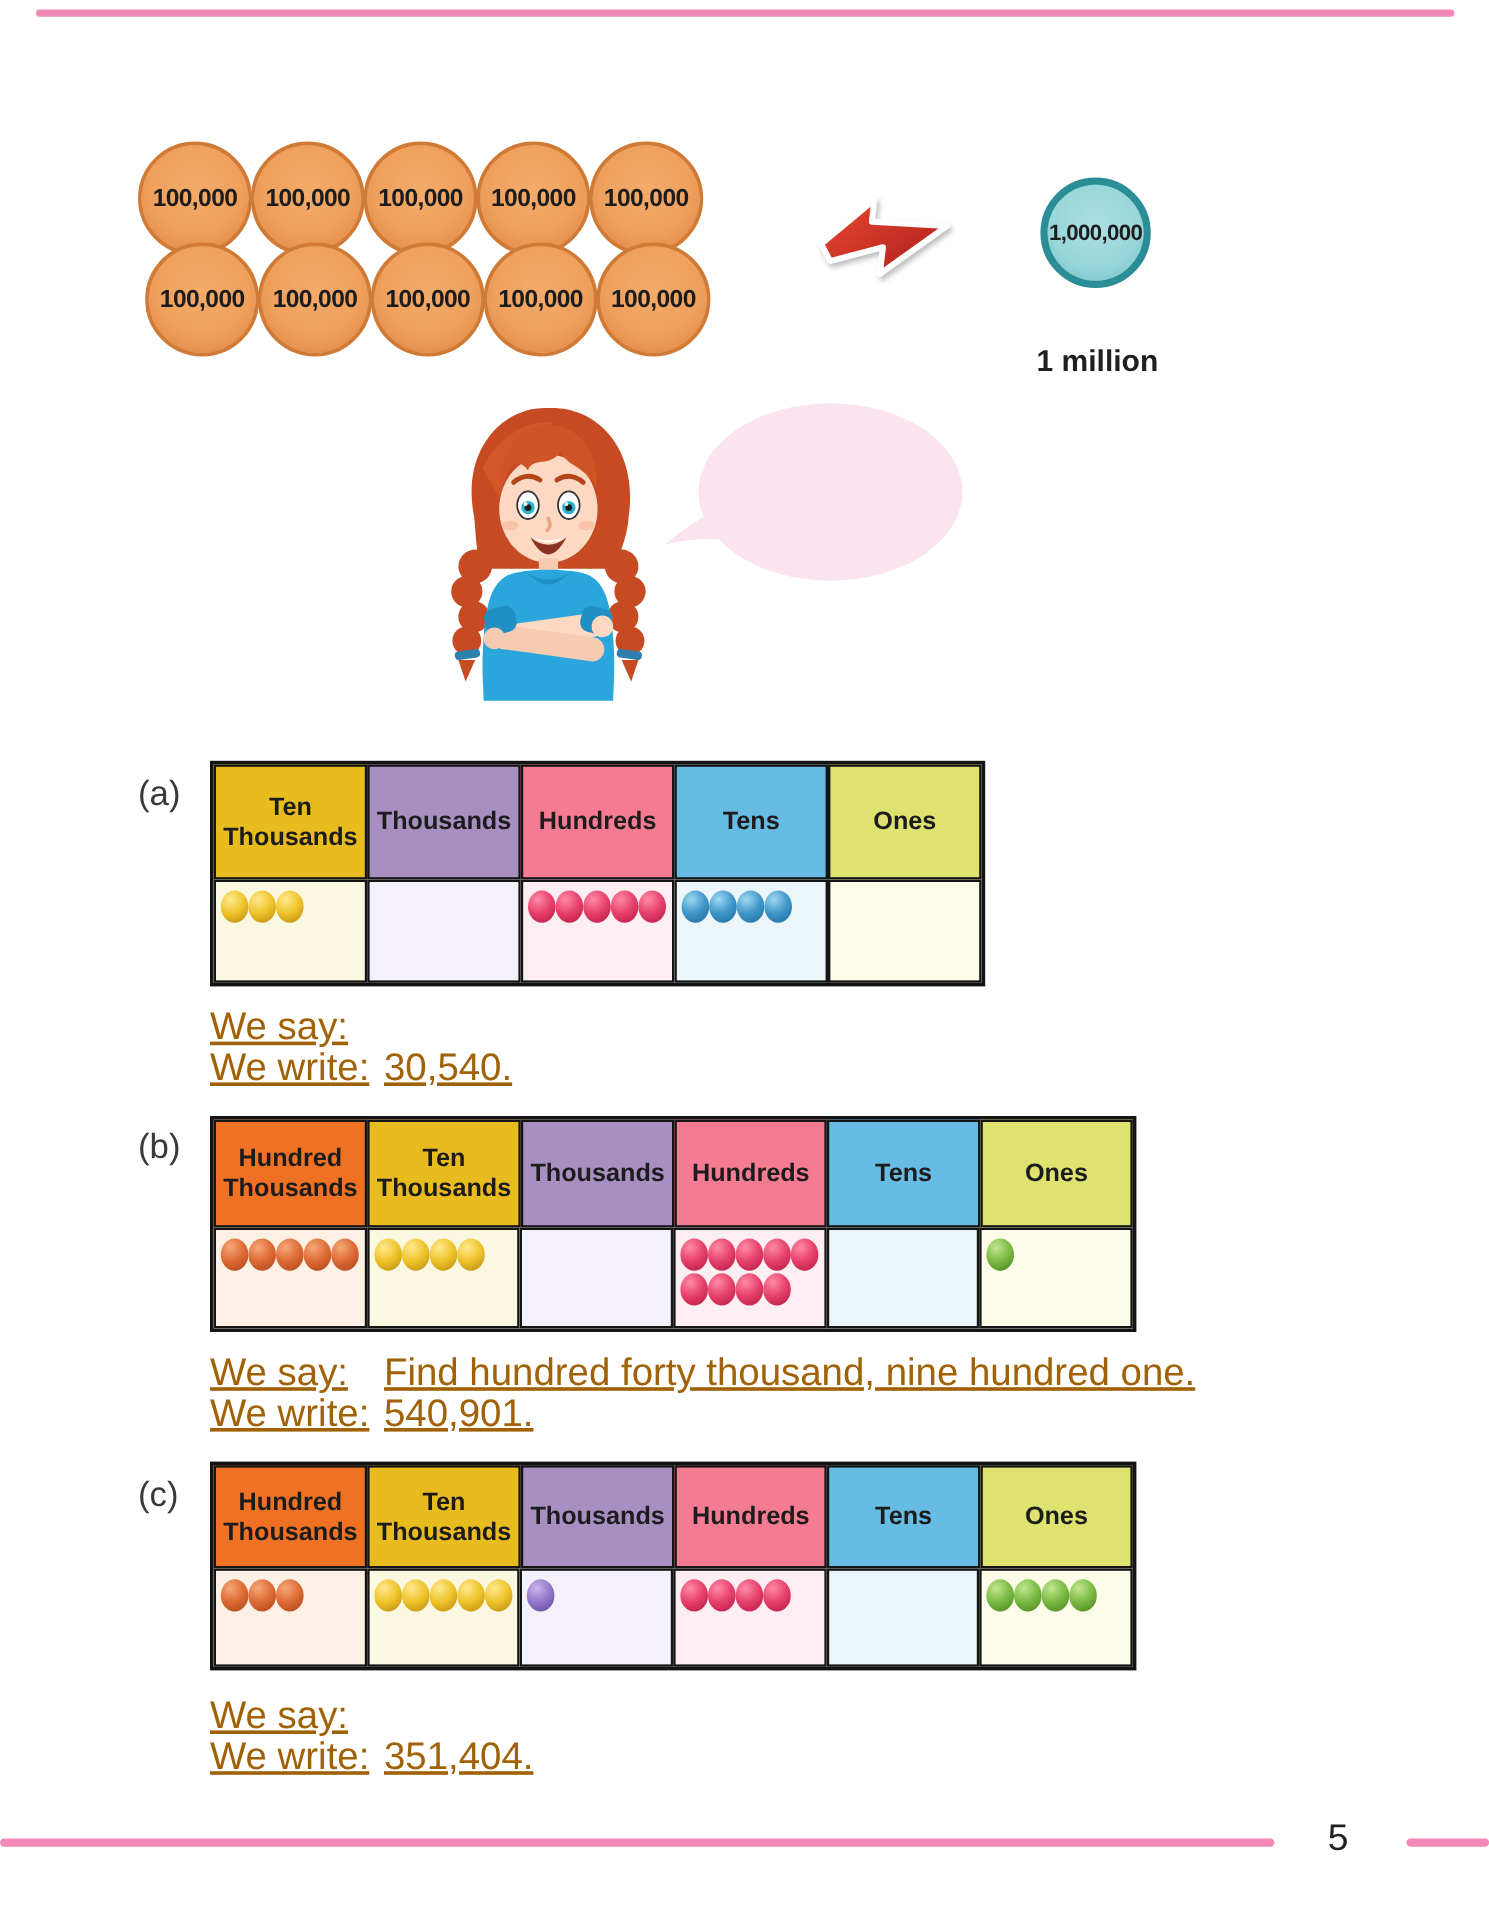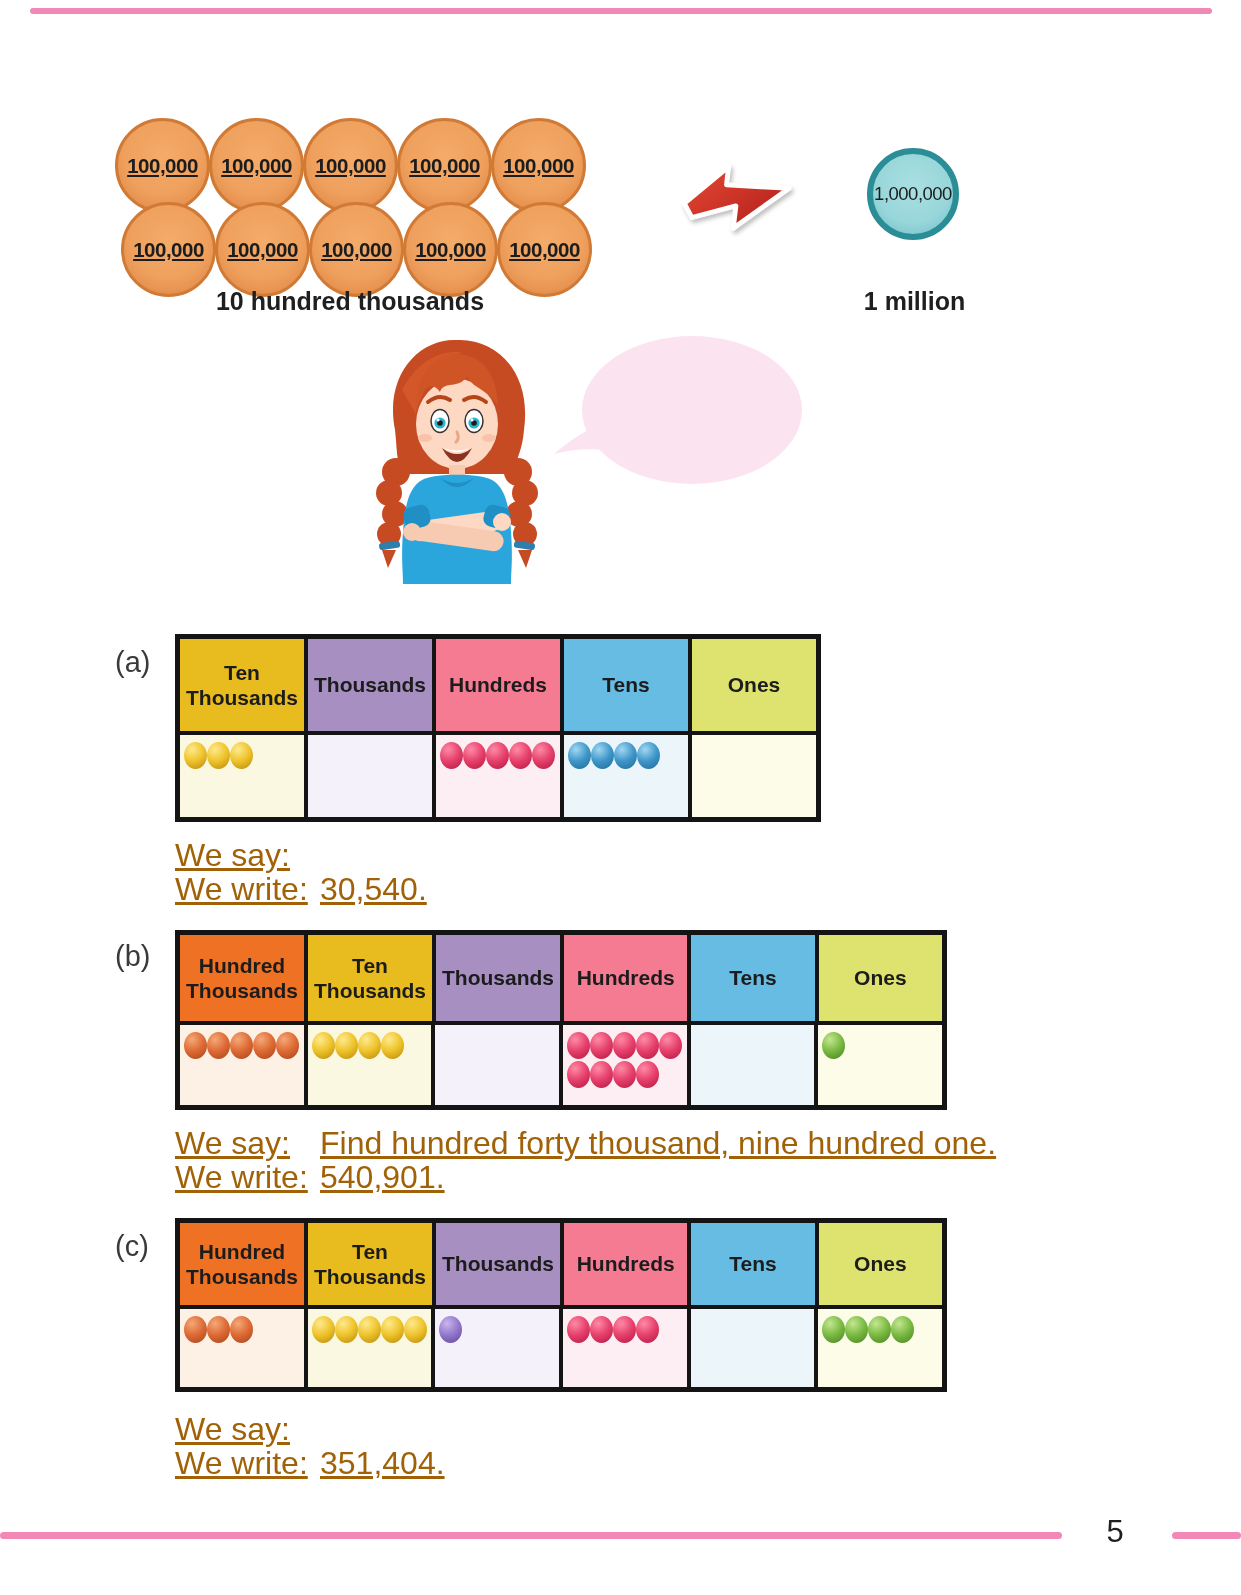--- a/index.html
+++ b/index.html
@@ -13,26 +13,26 @@
   .rule-bottom-left { left:0; top:1532px; width:1062px; }
   .rule-bottom-right { left:1172px; top:1532px; width:69px; }
   .page-number { position:absolute; left:1080px; top:1514px; width:70px; text-align:center;
                  font-size:31px; color:#1f1f1f; }
 
   
   .coin { position:absolute; width:95px; height:95px; border-radius:50%;
           background: radial-gradient(circle at 50% 40%, #f4ab6a 0%, #efa05d 55%, #e89452 72%, #da823e 86%, #e59450 100%);
           border:3px solid #d07a35;
           display:flex; align-items:center; justify-content:center;
-          font-weight:bold; font-size:20.5px; color:#1c1c1c; letter-spacing:-0.5px;text-decoration:underline; }
+          font-weight:bold; font-size:20.5px; color:#1c1c1c; letter-spacing:-0.5px; }
   .coin-million { position:absolute; left:867px; top:148px; width:92px; height:92px; border-radius:50%;
           background: radial-gradient(circle at 50% 40%, #aadfe2 0%, #97d6da 60%, #7cc6cc 85%, #5bb0b8 100%);
           border:6px solid #2b8d96;
           display:flex; align-items:center; justify-content:center;
-          font-weight:normal; font-size:18.5px; color:#1c1c1c; letter-spacing:-0.5px; }
+          font-weight:bold; font-size:18.5px; color:#1c1c1c; letter-spacing:-0.5px; }
   .caption { position:absolute; font-weight:bold; font-size:25px; color:#1f1f1f; text-align:center; }
   .caption-coins { left:150px; top:287px; width:400px; }
   .caption-million { left:827px; top:287px; width:175px; }
   .arrow-wrap { position:absolute; left:678px; top:158px; width:115px; height:82px;
                 filter: drop-shadow(2px 3px 2px rgba(0,0,0,0.25)); }
 
   
   .girl-wrap { position:absolute; left:362px; top:330px; width:190px; height:255px; }
   .bubble-wrap { position:absolute; left:552px; top:334px; width:252px; height:160px; }
   .bubble-text { position:absolute; left:588px; top:356px; width:200px; text-align:center;
@@ -68,21 +68,20 @@
       <div class="coin" style="left: 209px; top: 118px;">100,000</div>
       <div class="coin" style="left: 303px; top: 118px;">100,000</div>
       <div class="coin" style="left: 397px; top: 118px;">100,000</div>
       <div class="coin" style="left: 491px; top: 118px;">100,000</div>
       <div class="coin" style="left: 121px; top: 202px;">100,000</div>
       <div class="coin" style="left: 215px; top: 202px;">100,000</div>
       <div class="coin" style="left: 309px; top: 202px;">100,000</div>
       <div class="coin" style="left: 403px; top: 202px;">100,000</div>
       <div class="coin" style="left: 497px; top: 202px;">100,000</div>
     </div>
-  <div class="caption caption-coins">10 hundred thousands</div>
 
   <div class="arrow-wrap">
     <svg width="115" height="82" viewBox="0 0 115 82">
       <defs>
         <linearGradient id="arrg" x1="0" y1="0" x2="1" y2="1">
           <stop offset="0" stop-color="#e84a33"></stop>
             <stop offset="1" stop-color="#ad1c1a"></stop>
         </linearGradient>
       </defs>
       <path d="M6,40 L54,8 L50,26 L112,36 L52,70 L57,48 L12,55 Z" fill="url(#arrg)" stroke="#ffffff" stroke-width="5" stroke-linejoin="round" transform="rotate(-6 57 40)"></path>

